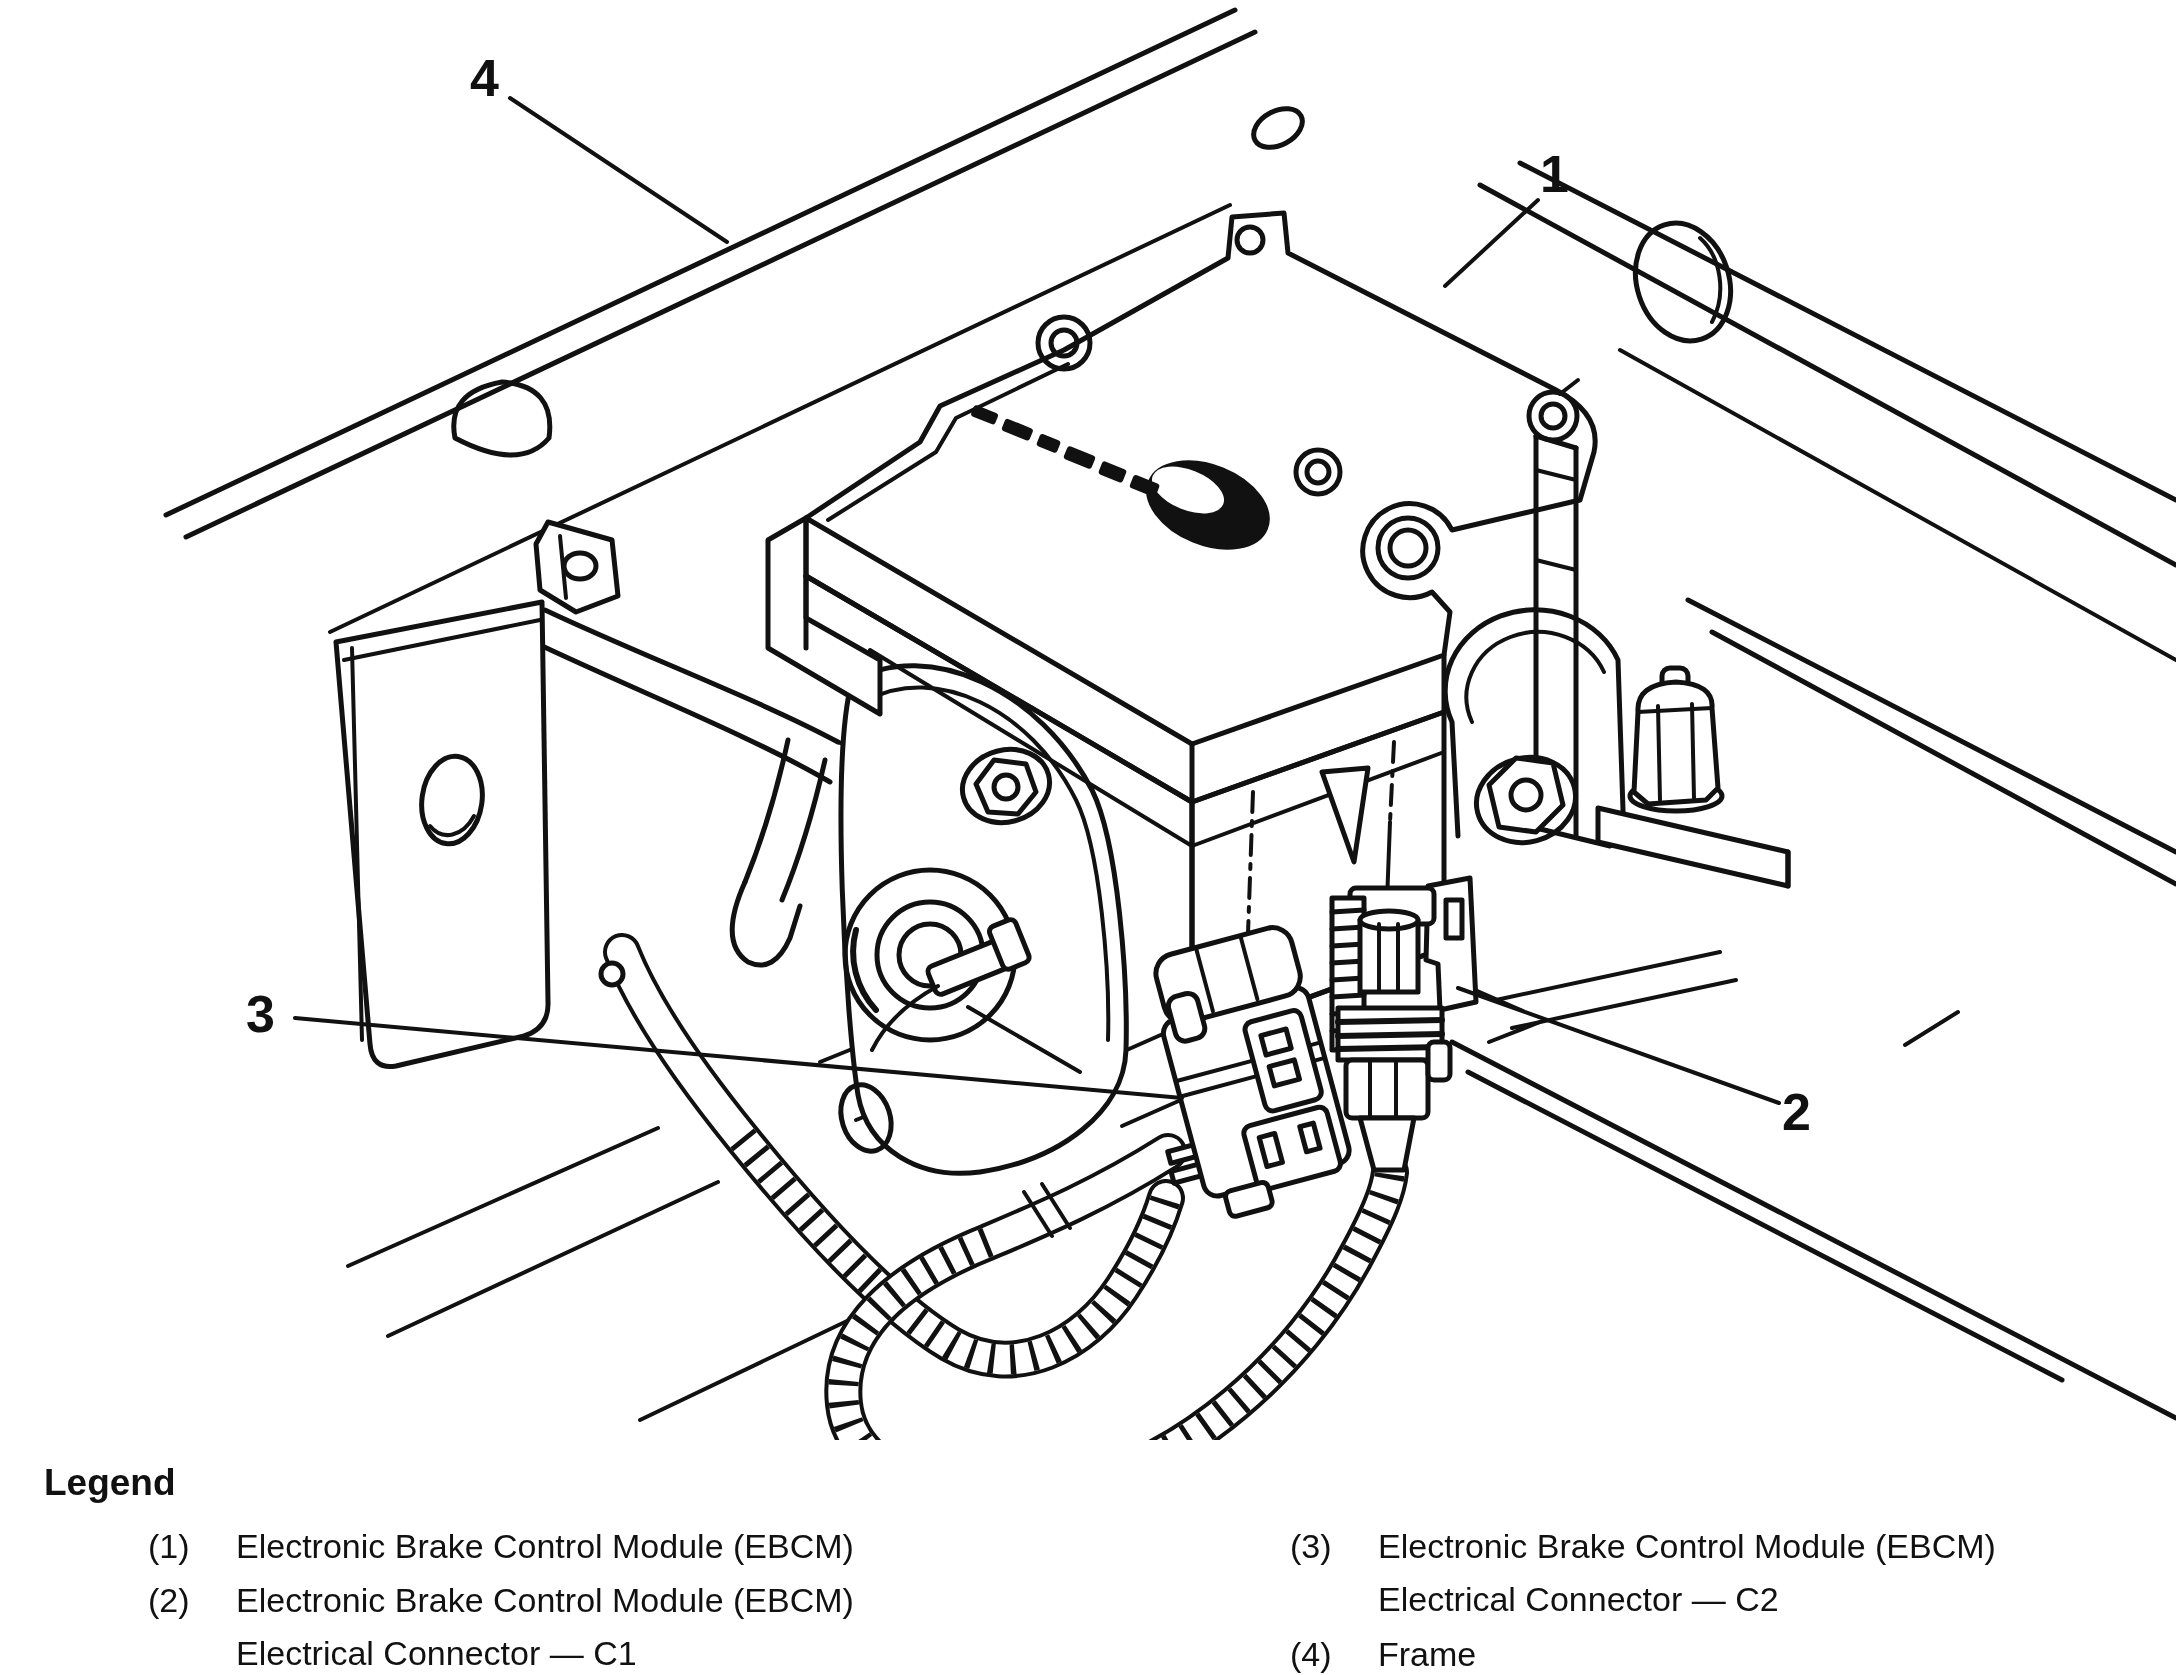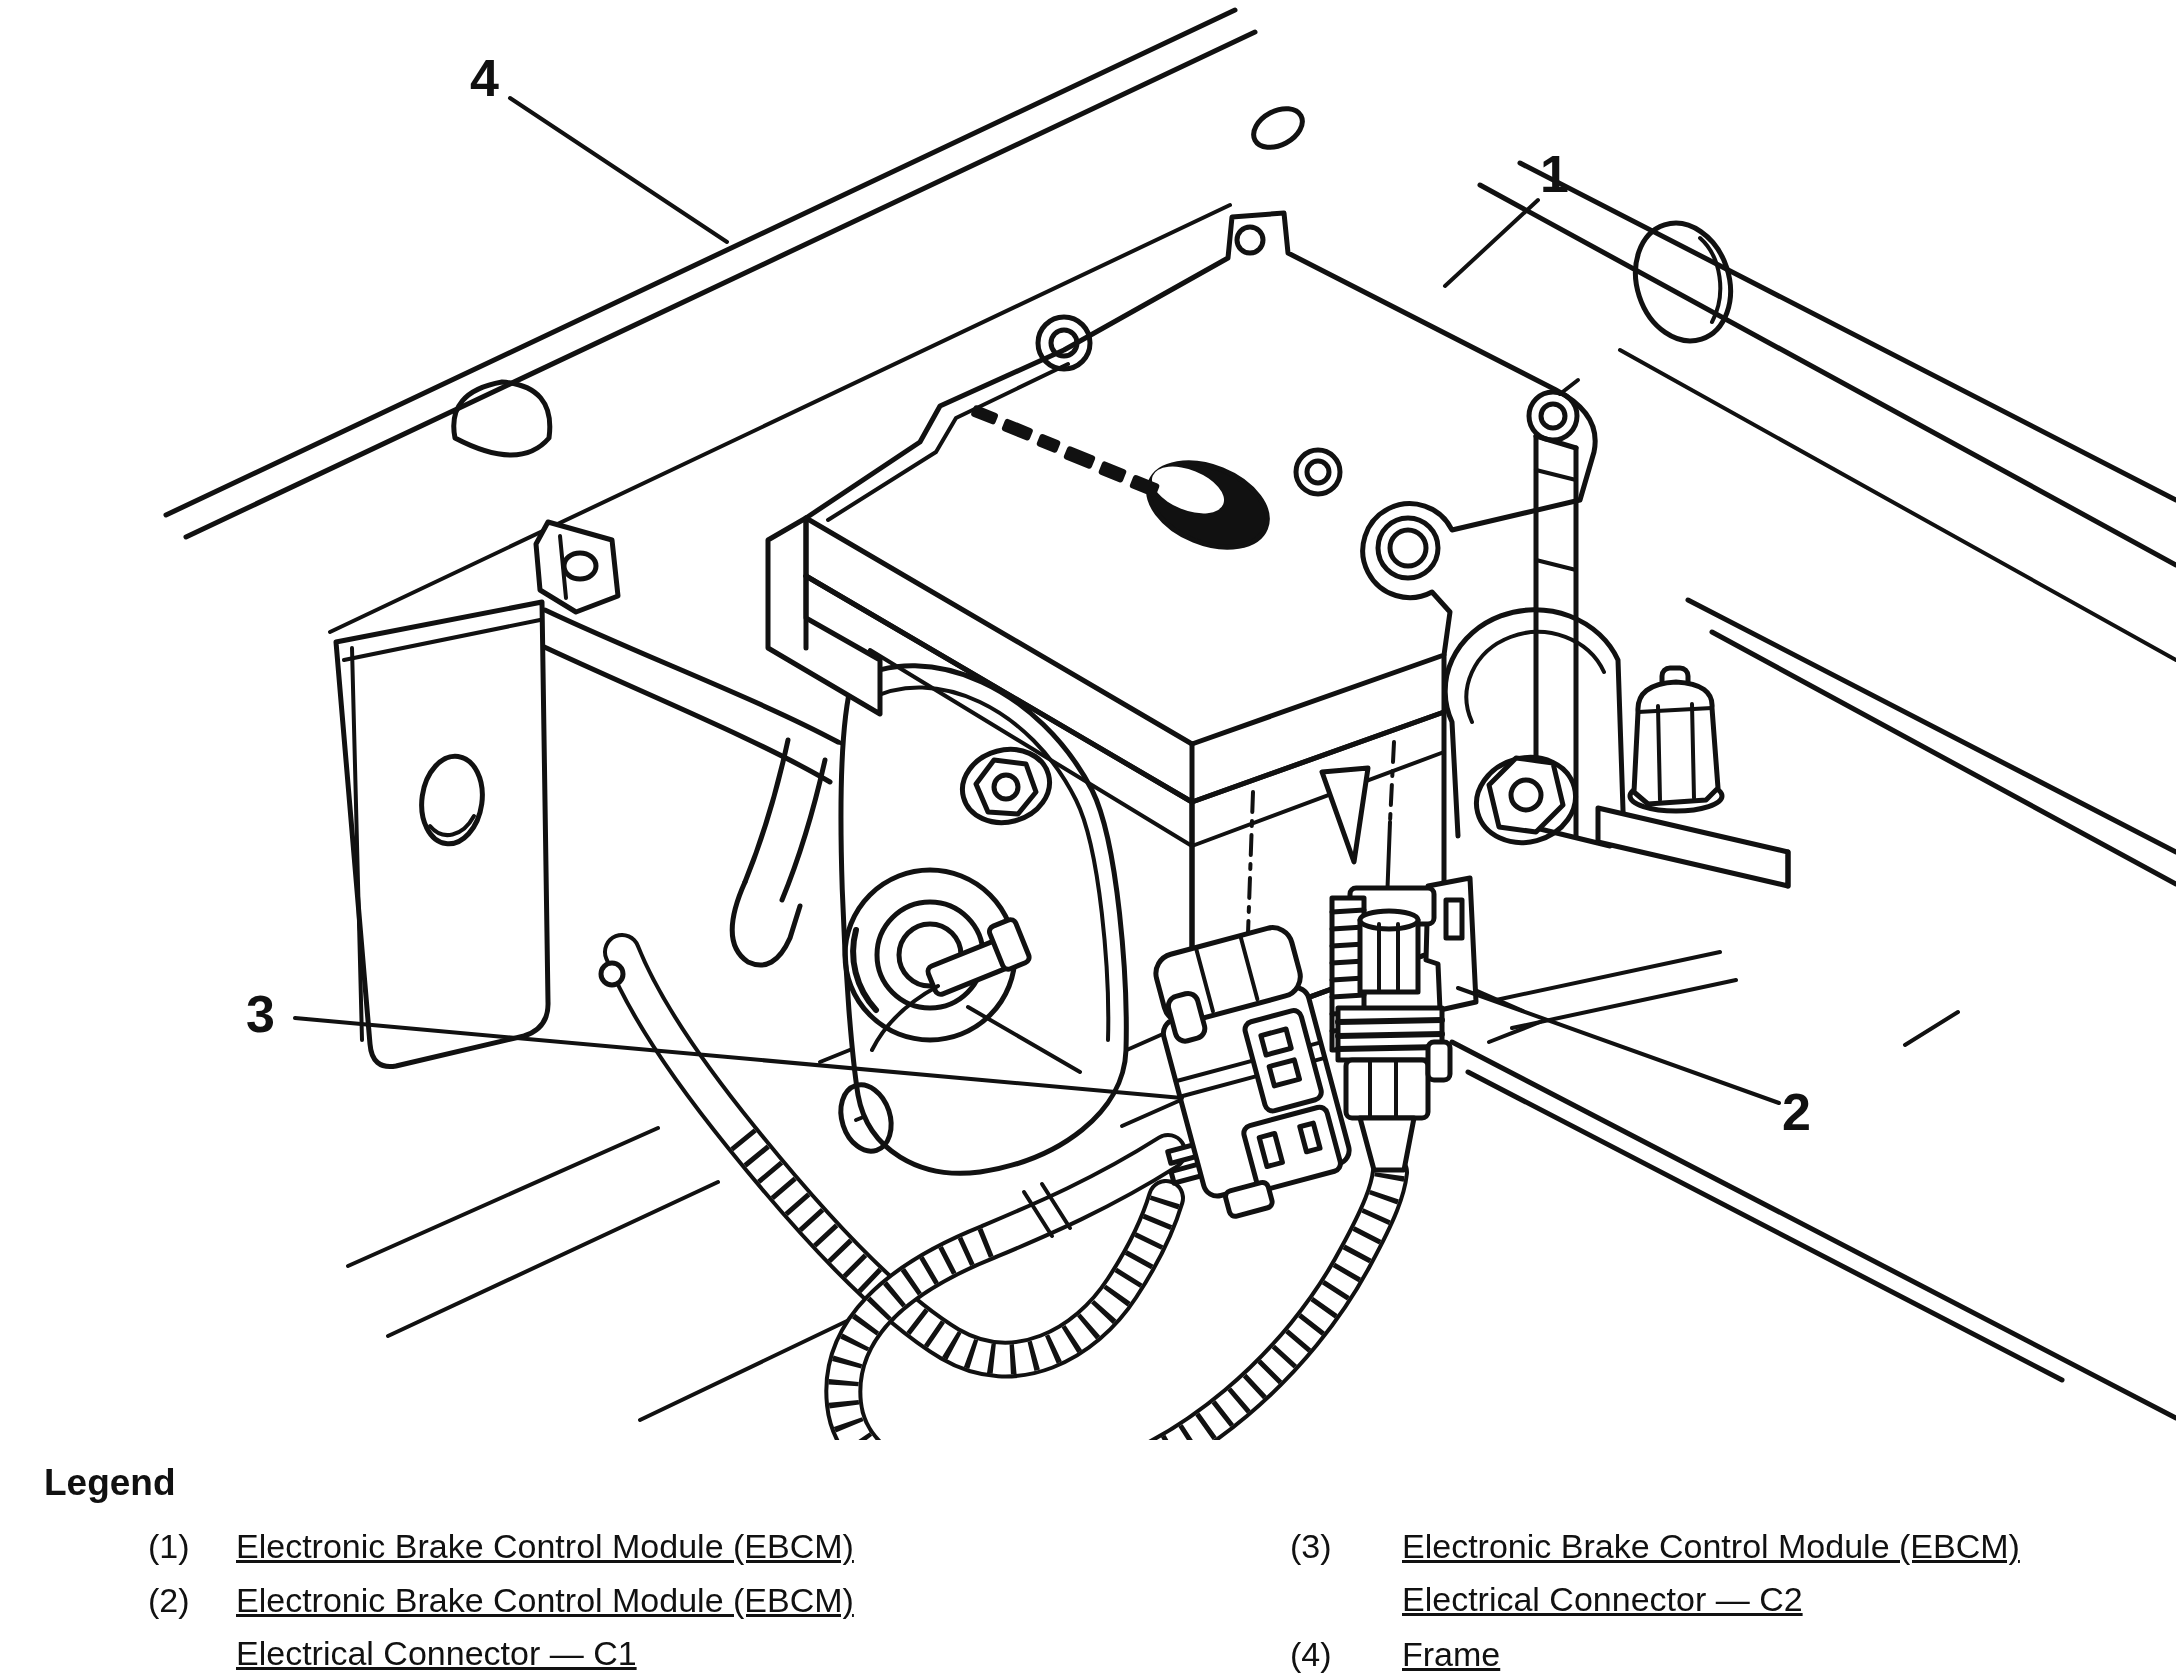--- a/index.html
+++ b/index.html
@@ -3,23 +3,23 @@
 <meta charset="utf-8">
 <style>
   html,body{margin:0;padding:0;background:#ffffff;}
   #page{position:relative;width:2176px;height:1675px;background:#ffffff;overflow:hidden;
         font-family:"Liberation Sans", sans-serif;color:#111;}
   #diagram{position:absolute;left:0;top:0;}
   .callout-num{font-family:"Liberation Sans", sans-serif;font-weight:700;font-size:52px;fill:#111;}
   #legend-title{position:absolute;left:44px;top:1462px;font-size:37px;font-weight:700;text-align:center;}
   .legend-item{position:absolute;display:flex;align-items:flex-start;font-size:34px;line-height:1.56;}
   .legend-num{flex:0 0 88px;}
-  .legend-text{display:block;text-decoration:underline;}
+  .legend-text{display:block;}
   .lt-left{width:640px;}
-  .lt-right{width:700px;margin-left:24px;}
+  .lt-right{width:700px;}
 </style>
 </head>
 <body>
 
 <div id="page">
 
 <svg id="diagram" width="2176" height="1440" viewBox="0 0 2176 1440" fill="none" stroke="#111" stroke-width="5" stroke-linecap="round" stroke-linejoin="round">
 
   <g>
 

